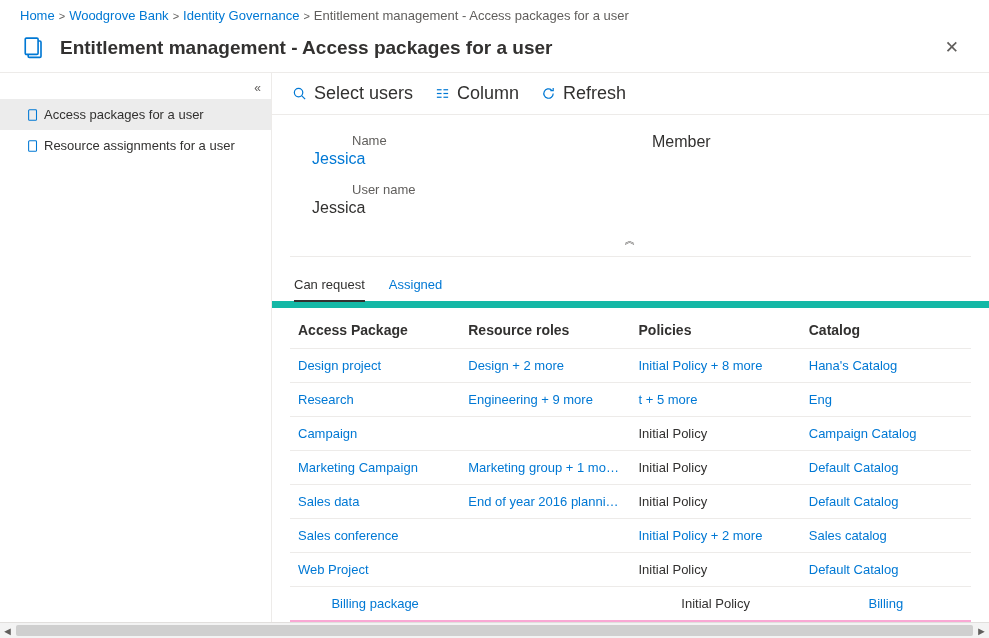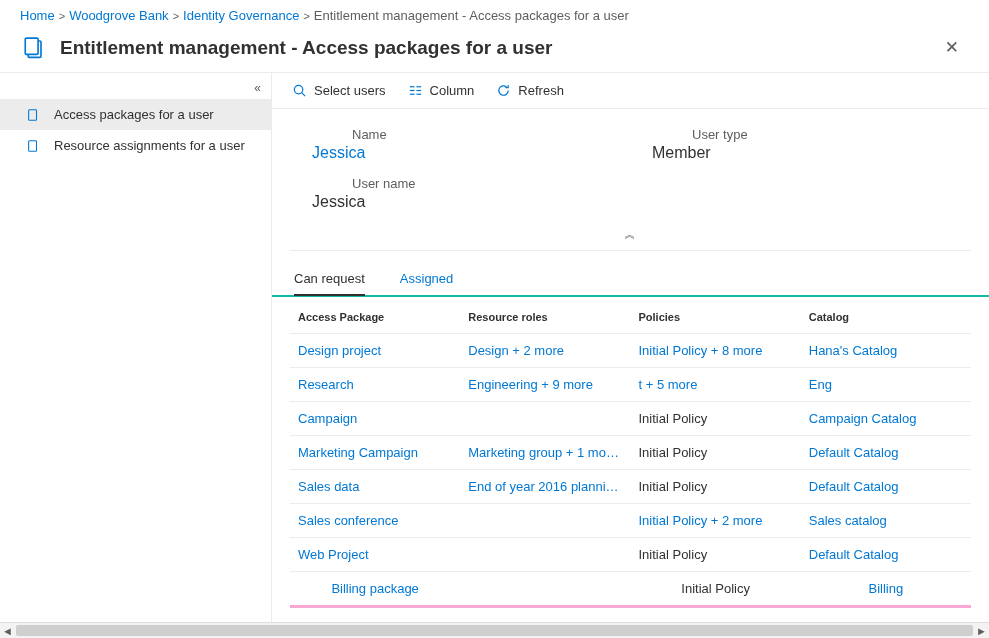--- a/index.html
+++ b/index.html
@@ -61,21 +61,21 @@
   .collapse-handle {
     text-align: right;
     padding: 2px 10px 4px;
     color: #605e5c;
     font-size: 12px;
     cursor: pointer;
   }
   .side-item {
     display: flex;
     align-items: center;
-    gap: 14px;
+    gap: 4px;
     padding: 8px 12px 8px 26px;
     cursor: pointer;
     font-size: 13px;
   }
   .side-item.active { background: #ececec; }
   .side-item .si-icon { width: 14px; height: 14px; color: #0078d4; flex-shrink:0; }
   .main {
     flex: 1;
     overflow-y: auto;
     overflow-x: hidden;
@@ -88,21 +88,21 @@
     gap: 22px;
     padding: 10px 20px;
     border-bottom: 1px solid #edebe9;
   }
   .tool-btn {
     display: inline-flex;
     align-items: center;
     gap: 7px;
     color: #323130;
     cursor: pointer;
-    font-size: 13px;
+    font-size: 18px;
   }
   .tool-btn .ti-icon { color: #0078d4; width: 15px; height: 15px; }
   .user-info {
     padding: 18px 22px 8px 22px;
     display: grid;
     grid-template-columns: 320px 1fr;
     row-gap: 14px;
     column-gap: 20px;
     border-bottom: 1px solid #edebe9;
     margin: 0 18px;
@@ -120,24 +120,24 @@
     grid-column: 1 / -1;
     text-align: center;
     color: #605e5c;
     font-size: 11px;
     cursor: pointer;
     padding-top: 2px;
     letter-spacing: 1px;
   }
   .tabs {
     display: flex;
-    gap: 35px;
+    gap: 24px;
     padding: 14px 22px 0;
     margin: 0 0px;
-    border-bottom: 2px solid #14b8a6;
+    border-bottom: 7px solid #14b8a6;
   }
   .tab {
     padding: 6px 0 8px;
     cursor: pointer;
     font-size: 13px;
     color: #0078d4;
     border-bottom: 2px solid transparent;
     margin-bottom: -1px;
   }
   .tab.active {
@@ -150,21 +150,21 @@
     width: 100%;
     border-collapse: collapse;
     font-size: 13px;
     table-layout: fixed;
   }
   th {
     text-align: left;
     font-weight: 600;
     color: #323130;
     padding: 14px 8px 10px;
-    font-size: 11px;
+    font-size: 14px;
   }
   td {
     padding: 9px 8px;
     border-top: 1px solid #edebe9;
     white-space: nowrap;
     overflow: hidden;
     text-overflow: ellipsis;
   }
   td.link { color: #0078d4; cursor: pointer; }
   tbody tr:last-child td { border-bottom: 3px solid #f9a8d4; text-align: center; }
@@ -259,21 +259,20 @@
         <span>Refresh</span>
       </div>
     </div>
 
     <div class="user-info">
       <div class="info-block">
         <div class="label">Name</div>
         <div class="value link">Jessica</div>
       </div>
       <div class="info-block">
-        <div class="label">User type</div>
         <div class="value">Member</div>
       </div>
       <div class="info-block">
         <div class="label">User name</div>
         <div class="value">Jessica</div>
       </div>
       <div class="collapse-up">︽</div>
     </div>
 
     <div class="tabs">

